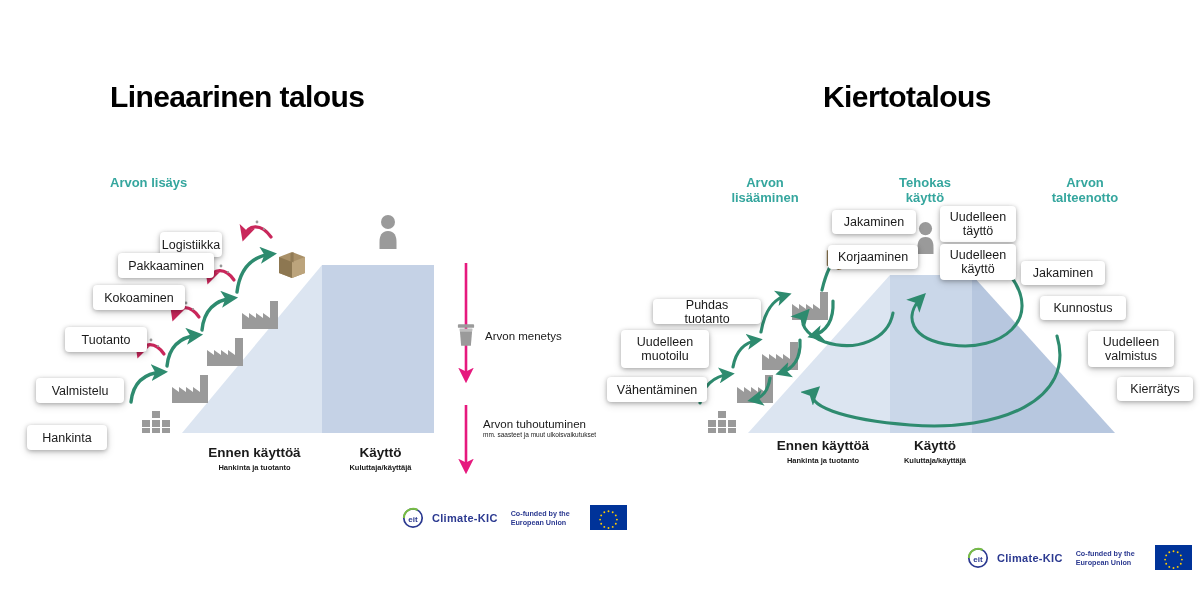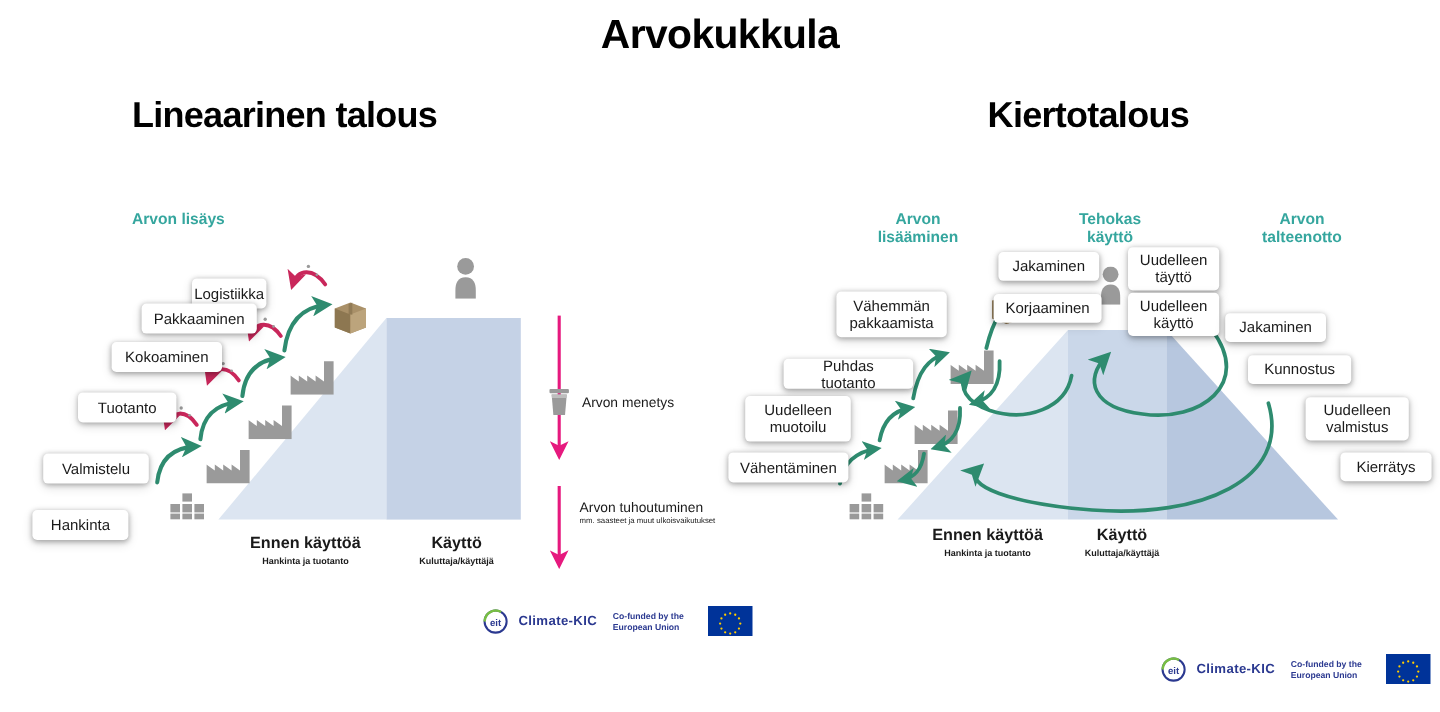--- a/index.html
+++ b/index.html
@@ -68,21 +68,20 @@
   .ck-word { font-size: 11px; font-weight: bold; color:#2b3990; letter-spacing: 0.3px; }
   .eu-block { display:flex; align-items:center; gap:20px; }
   .eu-text { font-size: 7.2px; color:#2b3990; font-weight: bold; line-height: 9px; text-align:left; }
   .eu-flag { width: 37px; height: 25px; background:#003399; position: relative; }
 </style>
 </head>
 <body>
 
 <div id="page">
 
-  <div class="main-title">Arvokukkula</div>
   <div class="panel-title right">Kiertotalous</div>
   <div class="panel-title left">Lineaarinen talous</div>
 
   <svg class="stage" width="1200" height="593" viewBox="0 0 1200 593">
     <defs>
 
       <marker id="mGreen" viewBox="0 0 10 10" refX="7" refY="5" markerWidth="5" markerHeight="5" orient="auto-start-reverse">
         <path d="M0,0 L10,5 L0,10 L2.5,5 z" fill="#2E8B6F"></path>
       </marker>
       <marker id="mRed" viewBox="0 0 10 10" refX="7" refY="5" markerWidth="5" markerHeight="5" orient="auto-start-reverse">
@@ -240,22 +239,20 @@
   </div>
 
   <div class="pink-note" style="left:485px; top:329px;">
     <div class="n1">Arvon menetys</div>
   </div>
   <div class="pink-note" style="left:483px; top:417px;">
     <div class="n1">Arvon tuhoutuminen</div>
     <div class="n2">mm. saasteet ja muut ulkoisvaikutukset</div>
   </div>
 
-  <div class="chip" style="left:697px; top:243px; width:92px; height:38px;">Vähemmän
-pakkaamista</div>
   <div class="chip" style="left:653px; top:299px; width:108px; height:25px;">Puhdas tuotanto</div>
   <div class="chip" style="left:621px; top:330px; width:88px; height:38px;">Uudelleen
 muotoilu</div>
   <div class="chip" style="left:607px; top:377px; width:100px; height:25px;">Vähentäminen</div>
 
   <div class="chip" style="left:832px; top:210px; width:84px; height:24px;">Jakaminen</div>
   <div class="chip" style="left:828px; top:245px; width:90px; height:24px;">Korjaaminen</div>
   <div class="chip" style="left:940px; top:206px; width:76px; height:36px;">Uudelleen
 täyttö</div>
   <div class="chip" style="left:940px; top:244px; width:76px; height:36px;">Uudelleen

